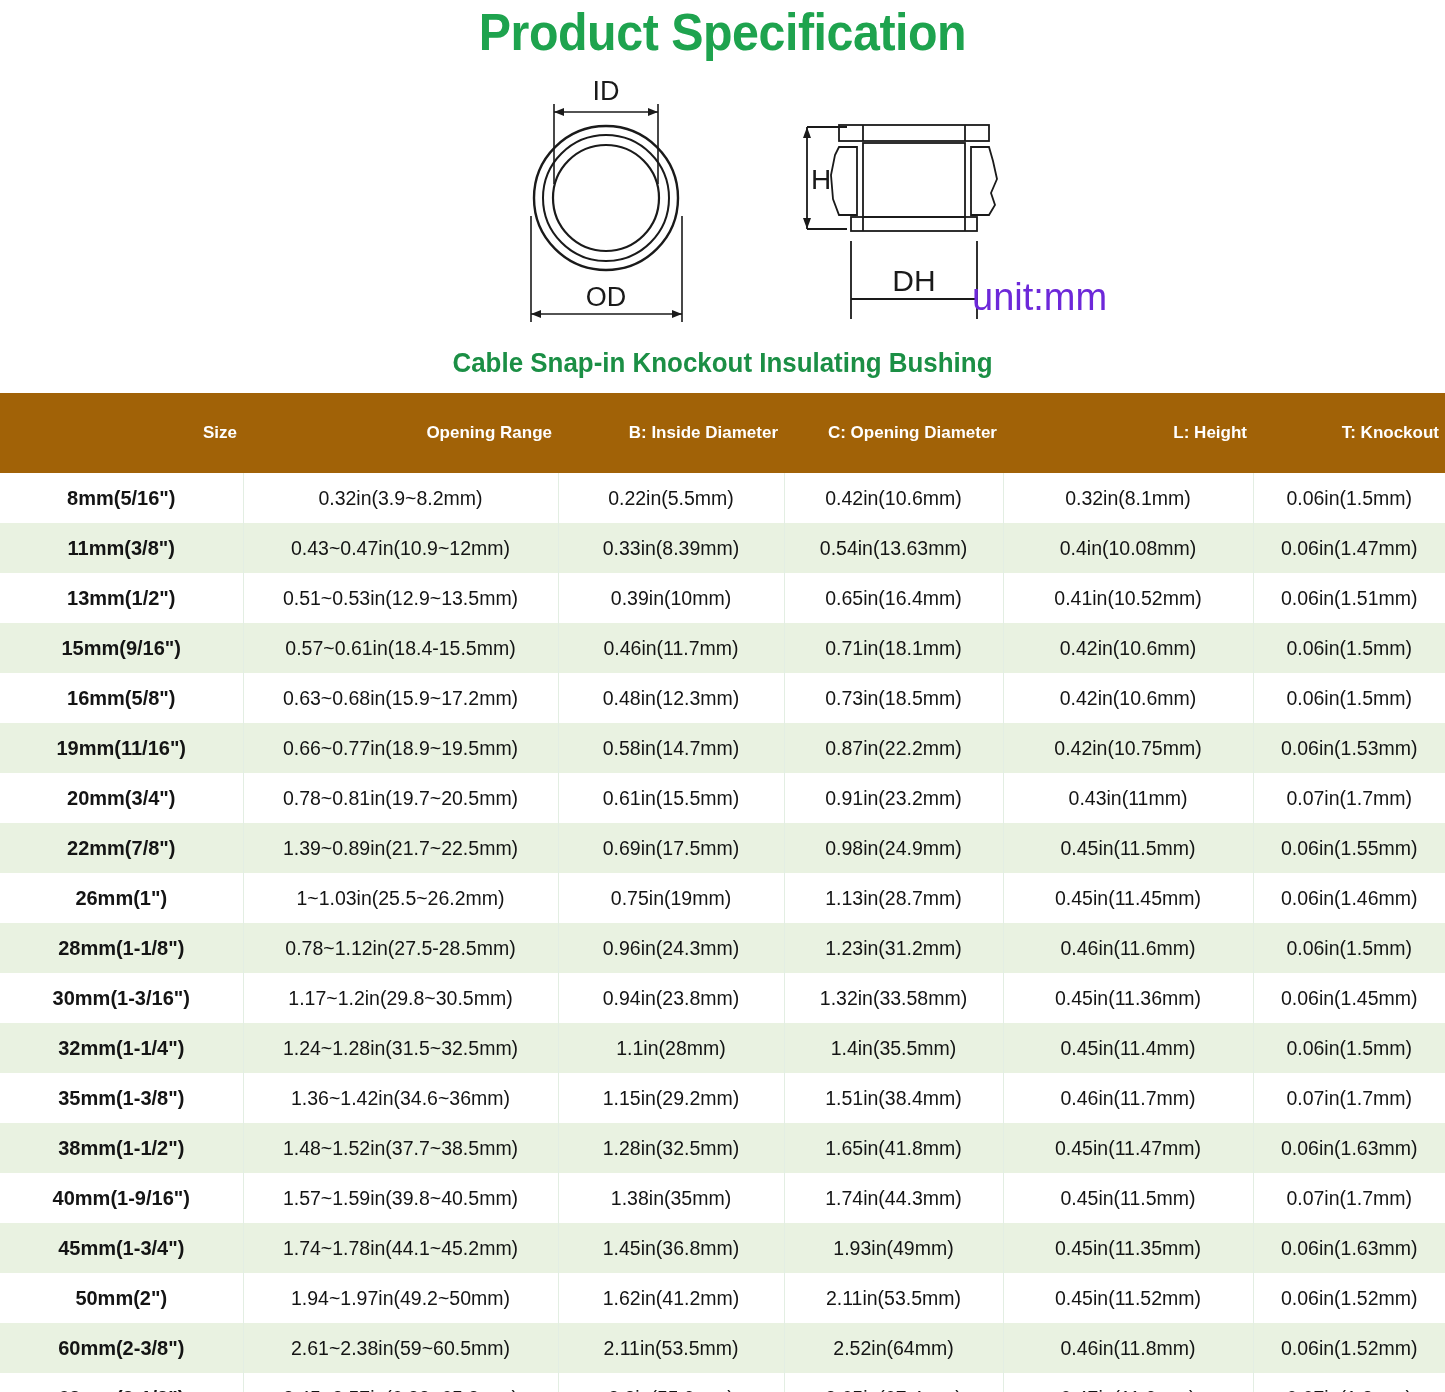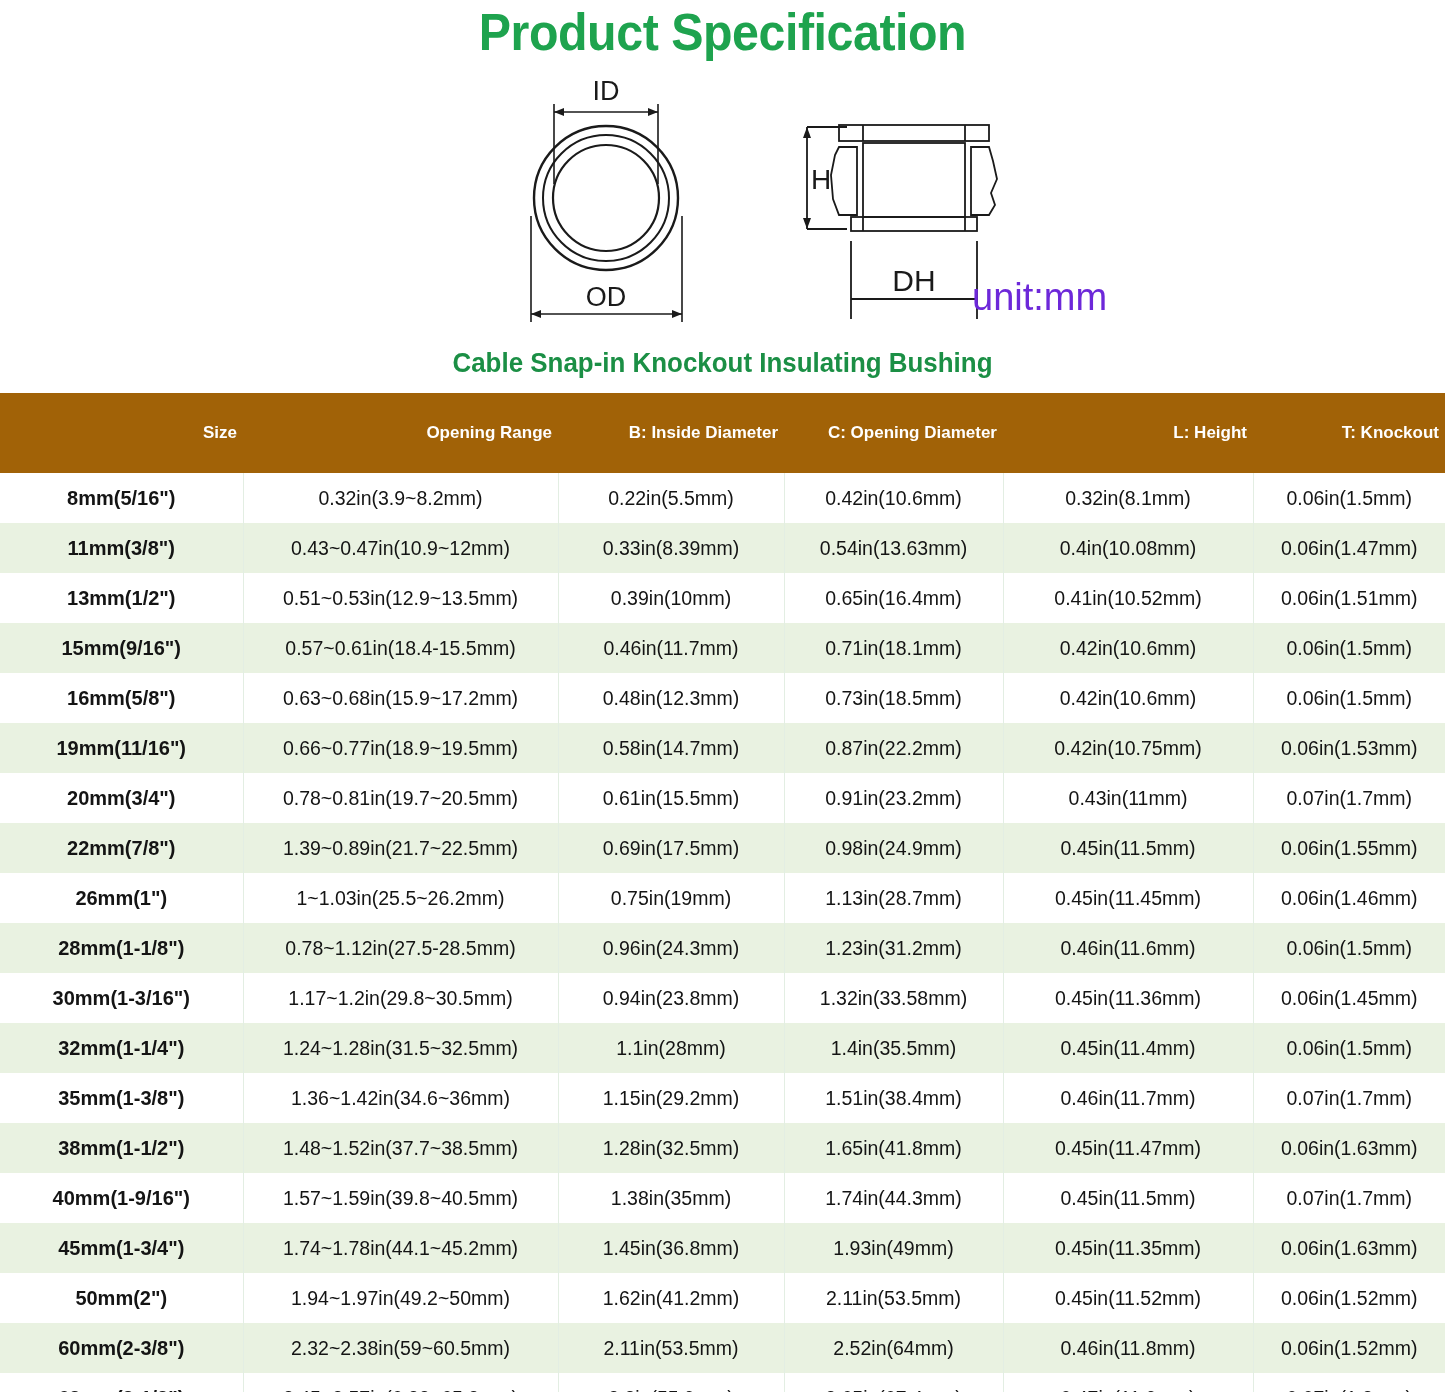--- a/index.html
+++ b/index.html
@@ -322,21 +322,21 @@
       <tr class="odd">
         <td class="size-cell">50mm(2")</td>
         <td>1.94~1.97in(49.2~50mm)</td>
         <td>1.62in(41.2mm)</td>
         <td>2.11in(53.5mm)</td>
         <td>0.45in(11.52mm)</td>
         <td>0.06in(1.52mm)</td>
       </tr>
       <tr class="even">
         <td class="size-cell">60mm(2-3/8")</td>
-        <td>2.32~2.38in(59~60.5mm)</td>
+        <td>2.61~2.38in(59~60.5mm)</td>
         <td>2.11in(53.5mm)</td>
         <td>2.52in(64mm)</td>
         <td>0.46in(11.8mm)</td>
         <td>0.06in(1.52mm)</td>
       </tr>
       <tr class="odd">
         <td class="size-cell">63mm(2-1/2")</td>
         <td>2.45~2.57in(6.23~65.3mm)</td>
         <td>2.2in(55.9mm)</td>
         <td>2.65in(67.4mm)</td>

